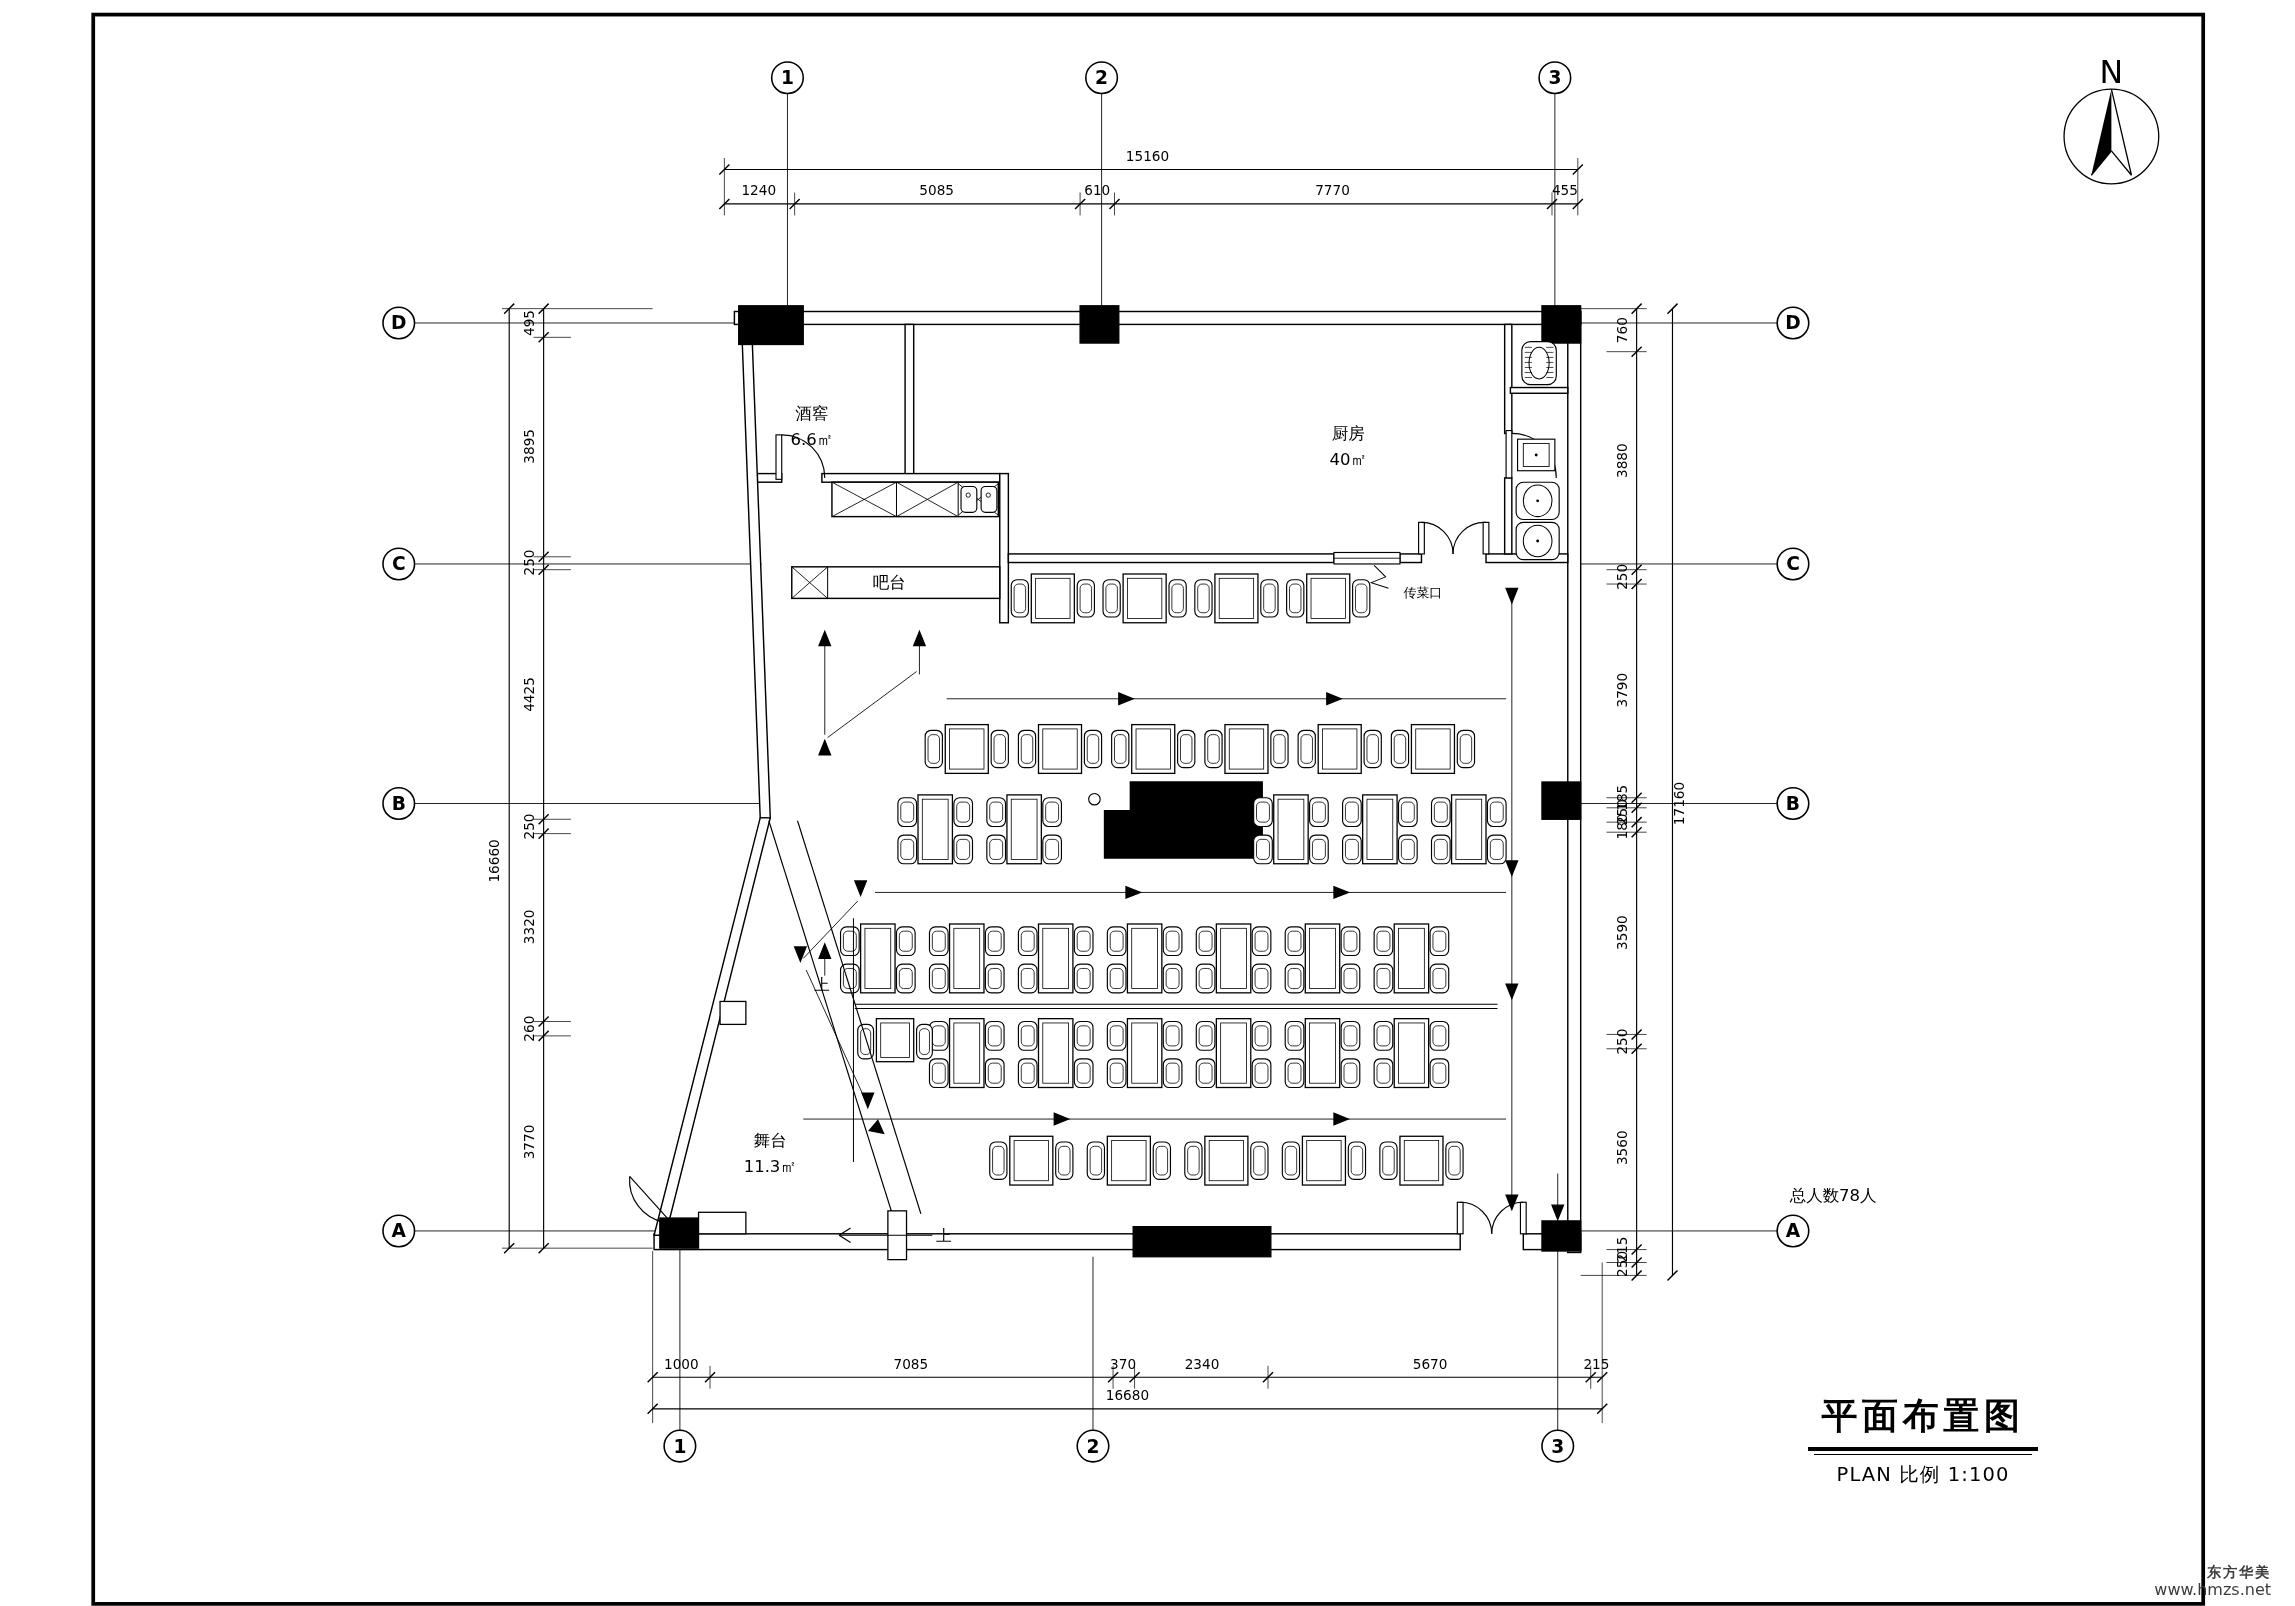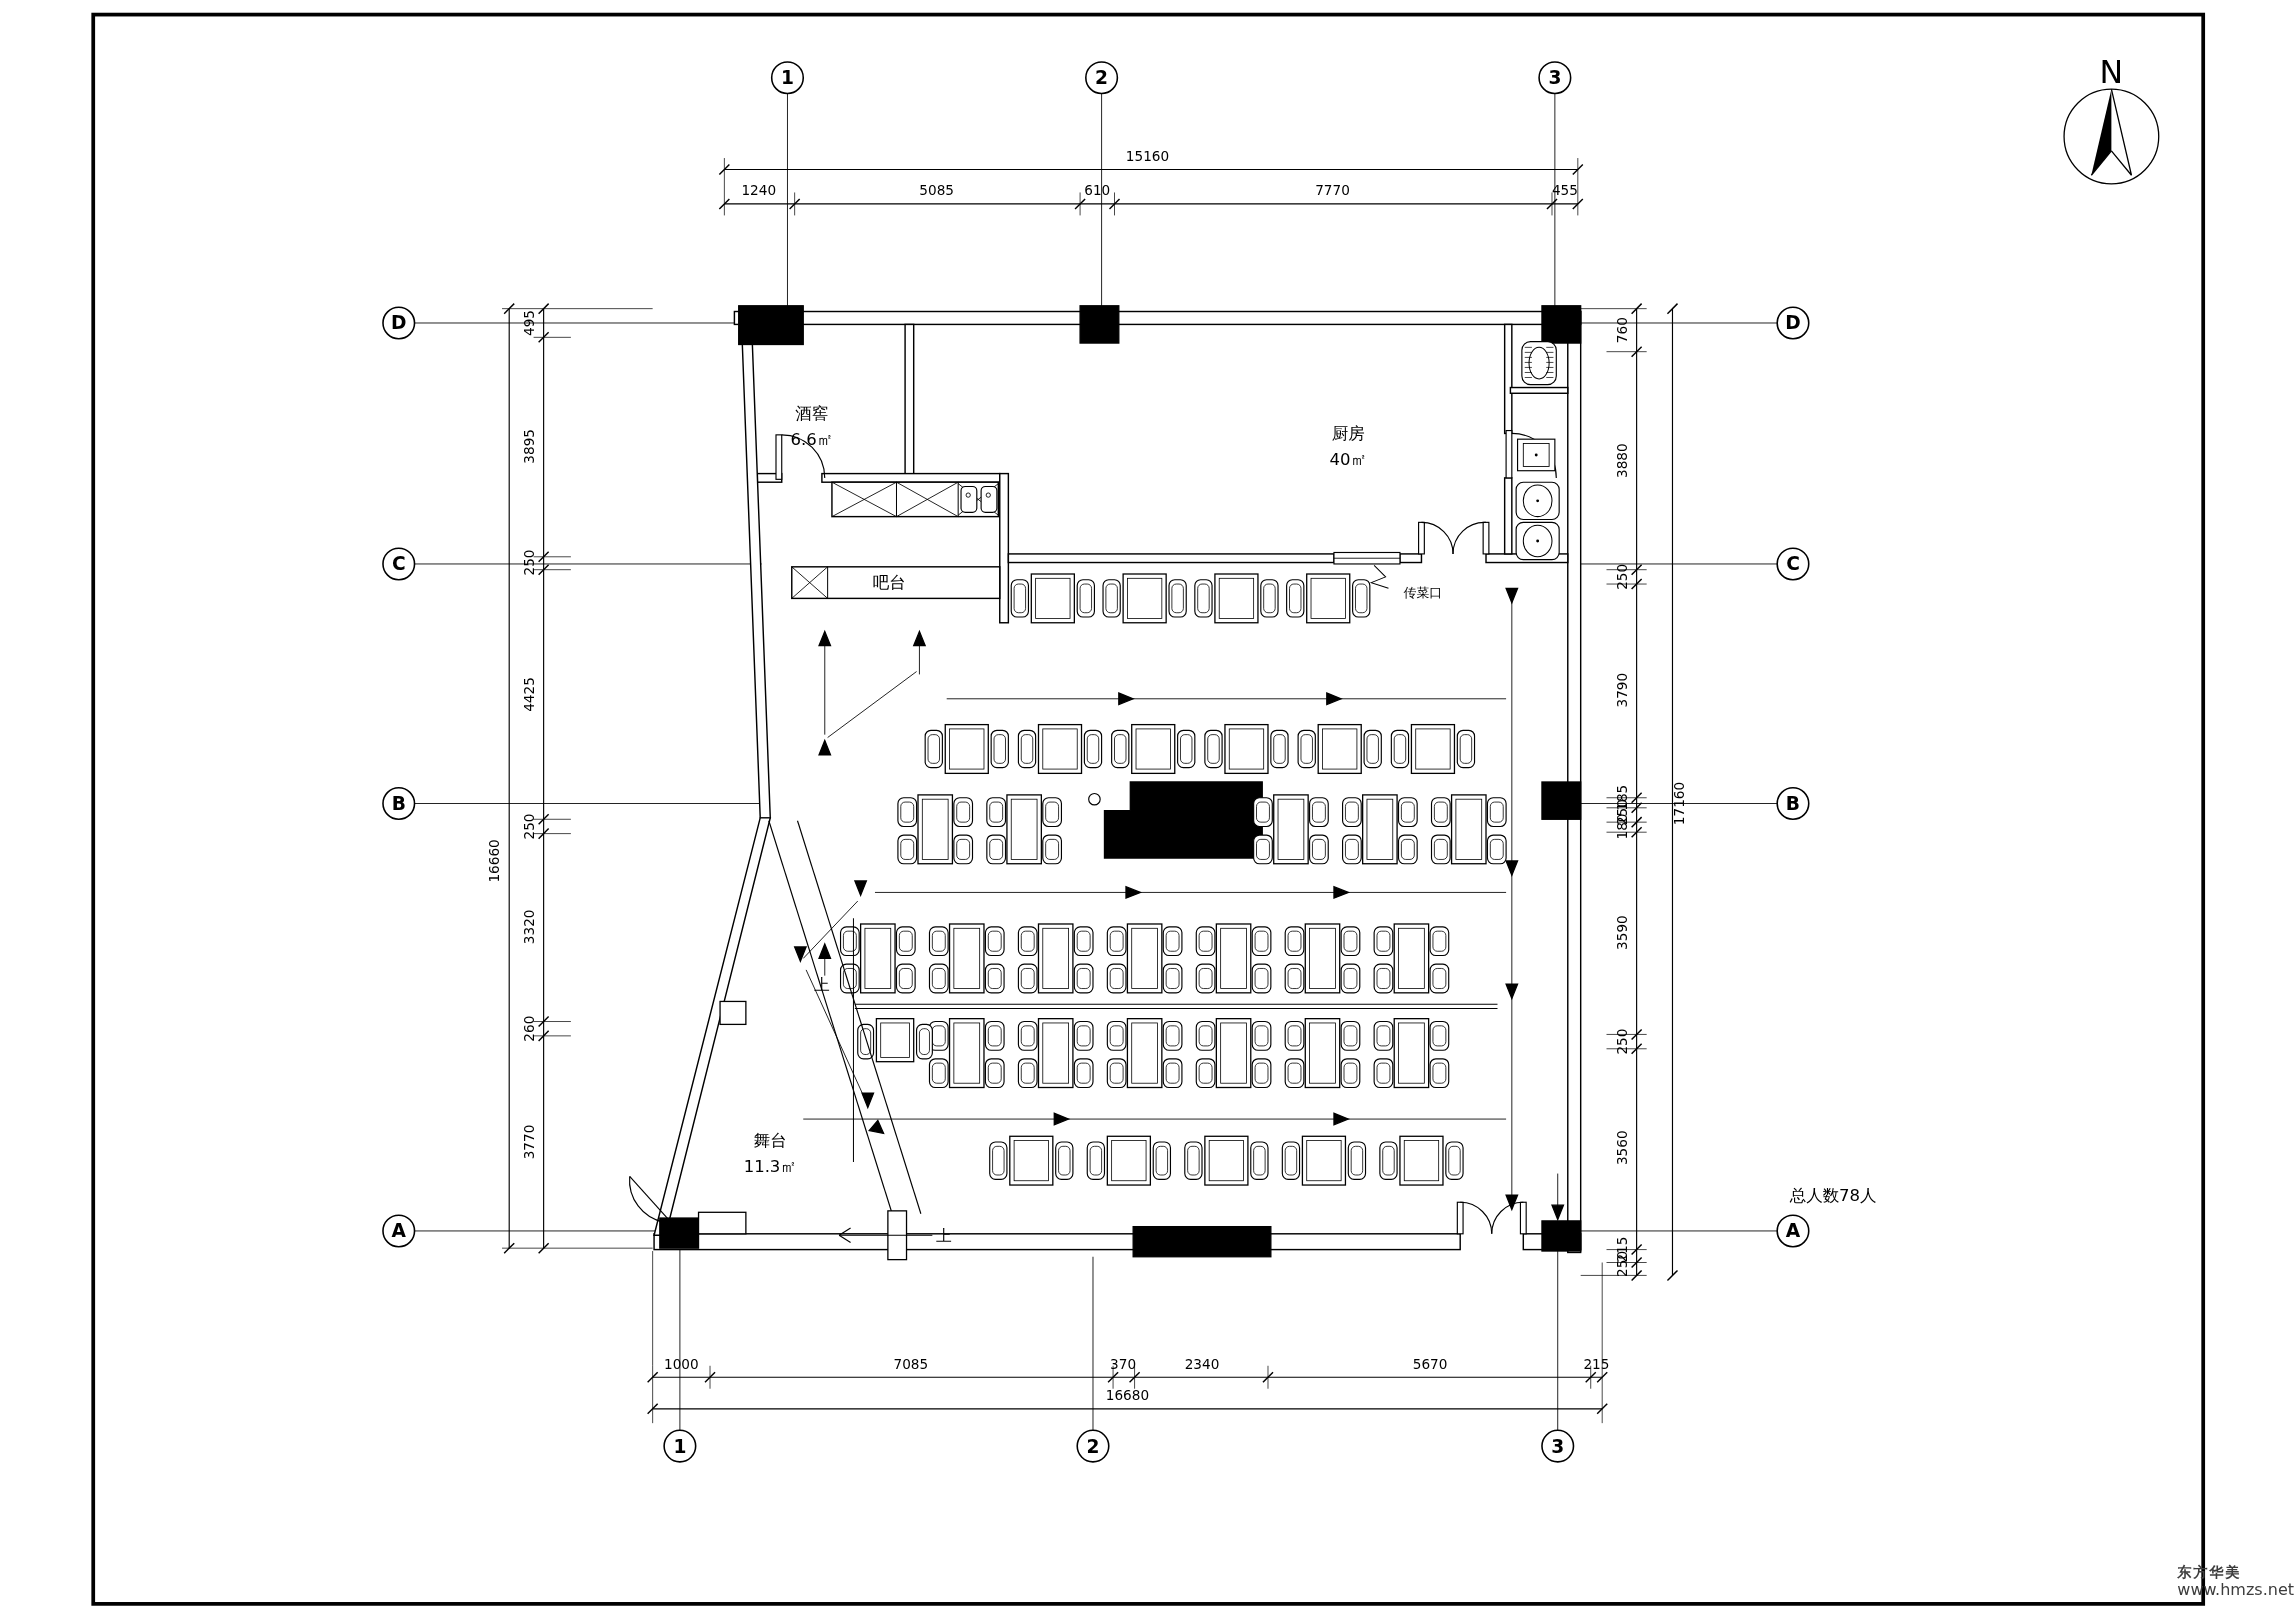--- a/index.html
+++ b/index.html
@@ -4,21 +4,21 @@
 <style>
   html,body{margin:0;padding:0;background:#fff;}
   body{width:2295px;height:1607px;font-family:"DejaVu Sans","Liberation Sans",sans-serif;}
   .sheet{position:relative;width:2295px;height:1607px;background:#ffffff;overflow:hidden;}
   #plan{position:absolute;left:0;top:0;}
   .title-block{position:absolute;left:1808px;top:1392px;width:230px;text-align:center;color:#000;}
   .title-block .tb-title{font-size:36px;font-weight:bold;letter-spacing:4.6px;padding-bottom:5.7px;
      border-bottom:4px solid #000;}
   .title-block .tb-rule{height:3.4px;border-bottom:1.1px solid #000;margin:0 5.7px;}
   .title-block .tb-scale{font-size:19.5px;margin-top:5.7px;letter-spacing:1.1px;}
-  .watermark{position:absolute;right:1px;bottom:8px;text-align:left;color:#3d3d3d;line-height:1.15;}
+  .watermark{position:absolute;right:24px;bottom:8px;text-align:right;color:#3d3d3d;line-height:1.15;}
   .watermark .wm-name{font-size:14.3px;font-weight:bold;letter-spacing:1.7px;}
   .watermark .wm-url{font-size:16px;}
   svg text{fill:#000;}
 </style>
 </head>
 <body>
 
 <div class="sheet">
   <svg id="plan" width="2295" height="1607" viewBox="0 0 1600 1120" xmlns="http://www.w3.org/2000/svg">
 
@@ -605,19 +605,24 @@
         <text x="620" y="410" font-size="11.5" text-anchor="middle" font-weight="normal">吧台</text>
         <text x="537" y="799" font-size="11.5" text-anchor="middle" font-weight="normal">舞台</text>
         <text x="537" y="817" font-size="11.5" text-anchor="middle" font-weight="normal">11.3㎡</text>
         <text x="992" y="416" font-size="9" text-anchor="middle" font-weight="normal">传菜口</text>
         <text x="573" y="690" font-size="11" text-anchor="middle" font-weight="normal">上</text>
         <text x="658" y="865" font-size="11" text-anchor="middle" font-weight="normal">上</text>
         <text x="1278" y="837" font-size="11.5" text-anchor="middle" font-weight="normal">总人数78人</text>
       </g>
   </svg>
 
+  <div class="title-block">
+    <div class="tb-title">平面布置图</div>
+    <div class="tb-rule"></div>
+    <div class="tb-scale">PLAN 比例 1:100</div>
+  </div>
 
   <div class="watermark">
     <div class="wm-name">东方华美</div>
     <div class="wm-url">www.hmzs.net</div>
   </div>
 </div>
 
 
 </body></html>

